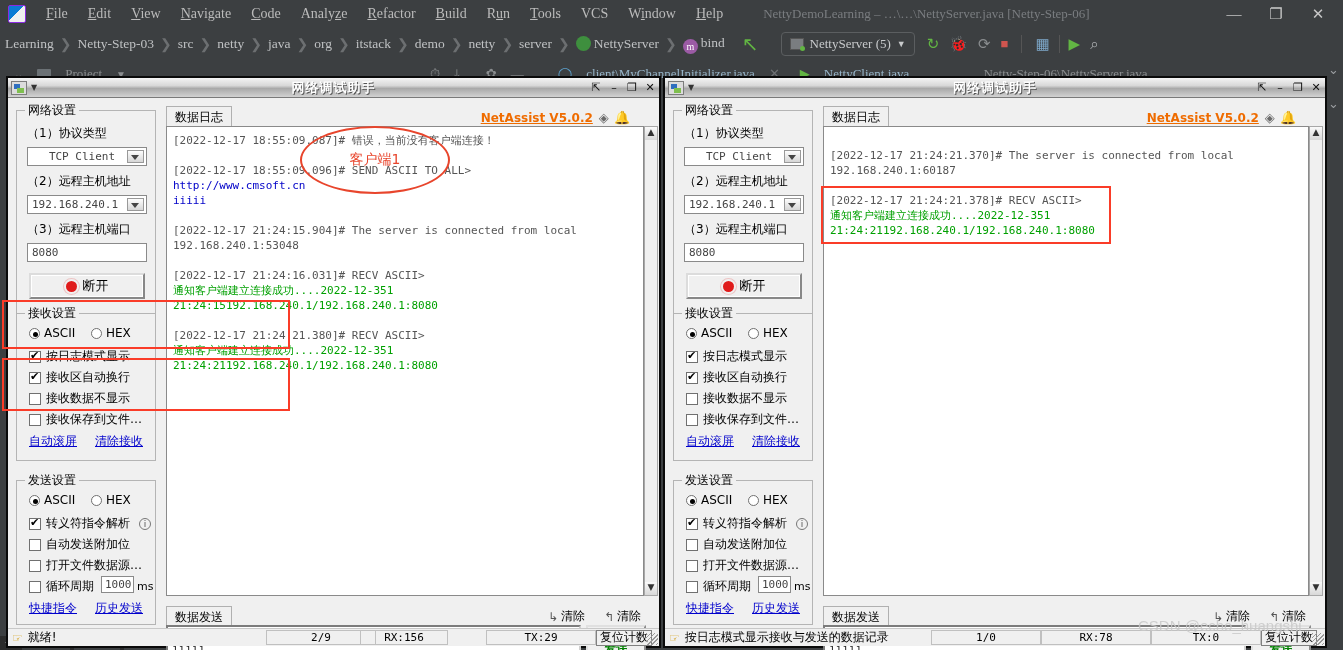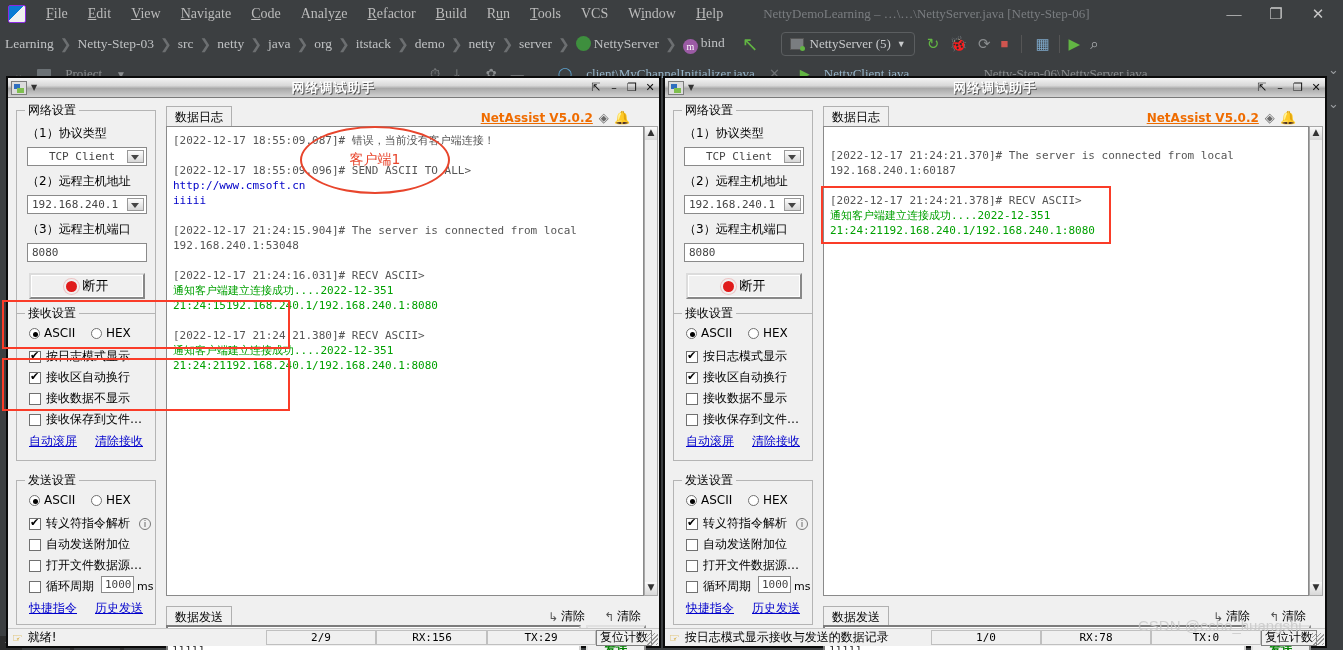--- a/index.html
+++ b/index.html
@@ -446,21 +446,21 @@
       <span>清除</span>
     </div>
     <div class="sendbox" style="left:158px;top:527px;width:415px;height:48px;white-space:pre;">http://www.cmsoft.cn
 iiiii</div>
     <div class="btn-send" style="left:578px;top:527px;width:60px;height:48px;">发送</div>
 
     <div class="statusbar">
       <span class="hand-icon">☞</span>
       <span style="font-size:12px">就绪!</span>
       <span class="sb-cell" style="position:absolute;left:258px;width:110px;">2/9</span>
-      <span class="sb-cell" style="position:absolute;left:368px;width:112px;">RX:156</span>
+      <span class="sb-cell" style="position:absolute;left:352px;width:88px;">RX:156</span>
       <span class="sb-cell" style="position:absolute;left:478px;width:110px;">TX:29</span>
       <span class="sb-reset" style="position:absolute;left:588px;">复位计数</span>
       <span class="resize-grip" style="right:1px;bottom:1px;"></span>
     </div>
 
     <div class="ann-ellipse" style="left:292px;top:28px;width:150px;height:68px;">
       <span>客户端1</span>
     </div>
   </div>
 

